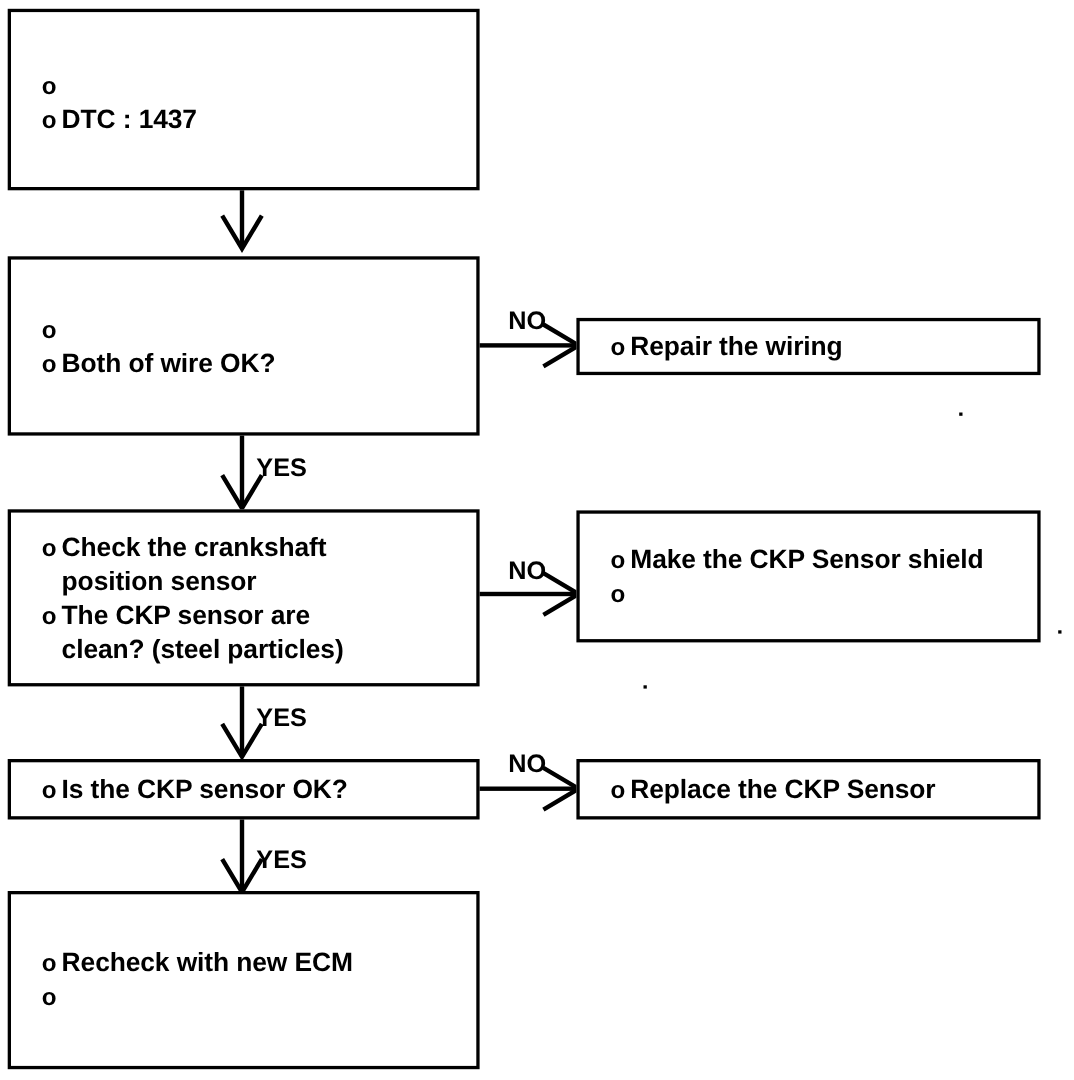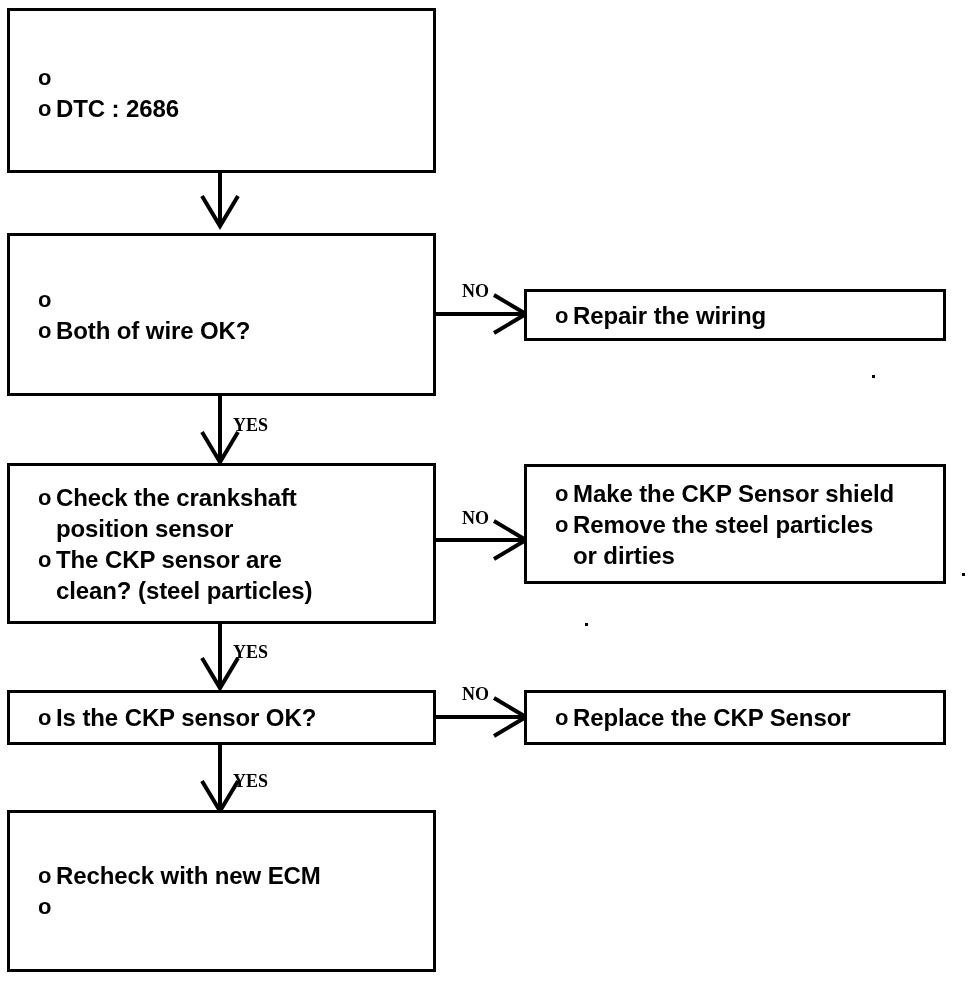--- a/index.html
+++ b/index.html
@@ -70,46 +70,45 @@
     display: block;
     overflow: visible;
   }
   .arrow-right {
     position: absolute;
     width: 0;
     height: 0;
   }
   .edge-label {
     position: absolute;
-    font-size: 18px;
+    font-size: 23px;
     font-weight: bold;
     line-height: 23px;
     letter-spacing: 0px;
     white-space: nowrap;
-    font-family: Liberation Serif, serif;
   }
   .speck {
     position: absolute;
     background: #000000;
     width: 3px;
     height: 3px;
   }
 </style>
 </head>
 <body>
 
 <div id="chart-root">
 
   <div class="node-box" style="left:7px; top:8px; width:429px; height:165px;">
     <div class="bullet-line" style="margin-top:4px;">
       <span class="bullet-mark">o</span>
     </div>
     <div class="bullet-line">
       <span class="bullet-mark">o</span>
-      <span class="bullet-text">DTC : 2686</span>
+      <span class="bullet-text">DTC : 1437</span>
     </div>
   </div>
 
   <div class="vline" style="left:218px; top:173px; height:52px;"></div>
   <div class="arrow-down" style="left:220px; top:196px;">
     <svg width="40" height="34" viewBox="0 0 40 34">
       <path d="M-18 0 L0 30 L18 0" fill="none" stroke="#000" stroke-width="4" transform="translate(0,0)"></path>
     </svg>
   </div>
 
@@ -167,22 +166,20 @@
   </div>
   <div class="edge-label" style="left:462px; top:507px;">NO</div>
 
   <div class="node-box" style="left:524px; top:464px; width:422px; height:120px;">
     <div class="bullet-line">
       <span class="bullet-mark">o</span>
       <span class="bullet-text">Make the CKP Sensor shield</span>
     </div>
     <div class="bullet-line">
       <span class="bullet-mark">o</span>
-      <span class="bullet-text">Remove the steel particles
-or dirties</span>
     </div>
   </div>
 
   <div class="vline" style="left:218px; top:624px; height:64px;"></div>
   <div class="arrow-down" style="left:220px; top:658px;">
     <svg width="40" height="34" viewBox="0 0 40 34">
       <path d="M-18 0 L0 30 L18 0" fill="none" stroke="#000" stroke-width="4"></path>
     </svg>
   </div>
   <div class="edge-label" style="left:233px; top:641px;">YES</div>

